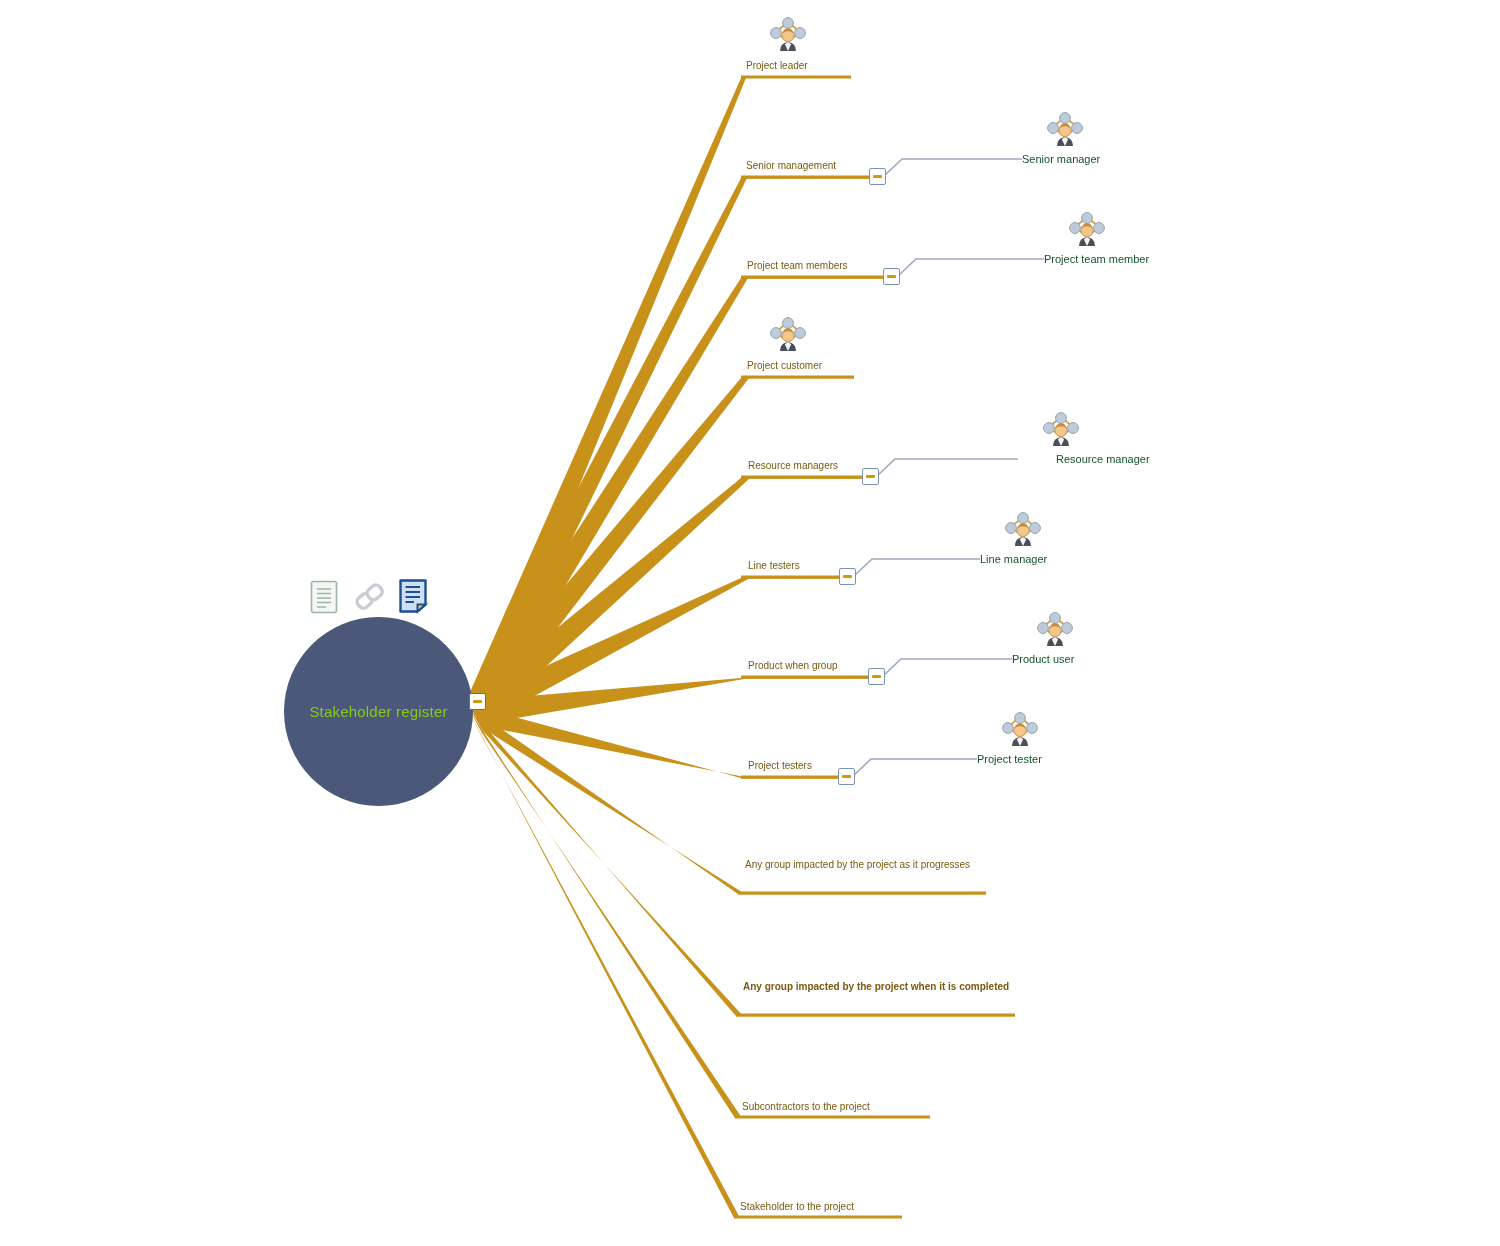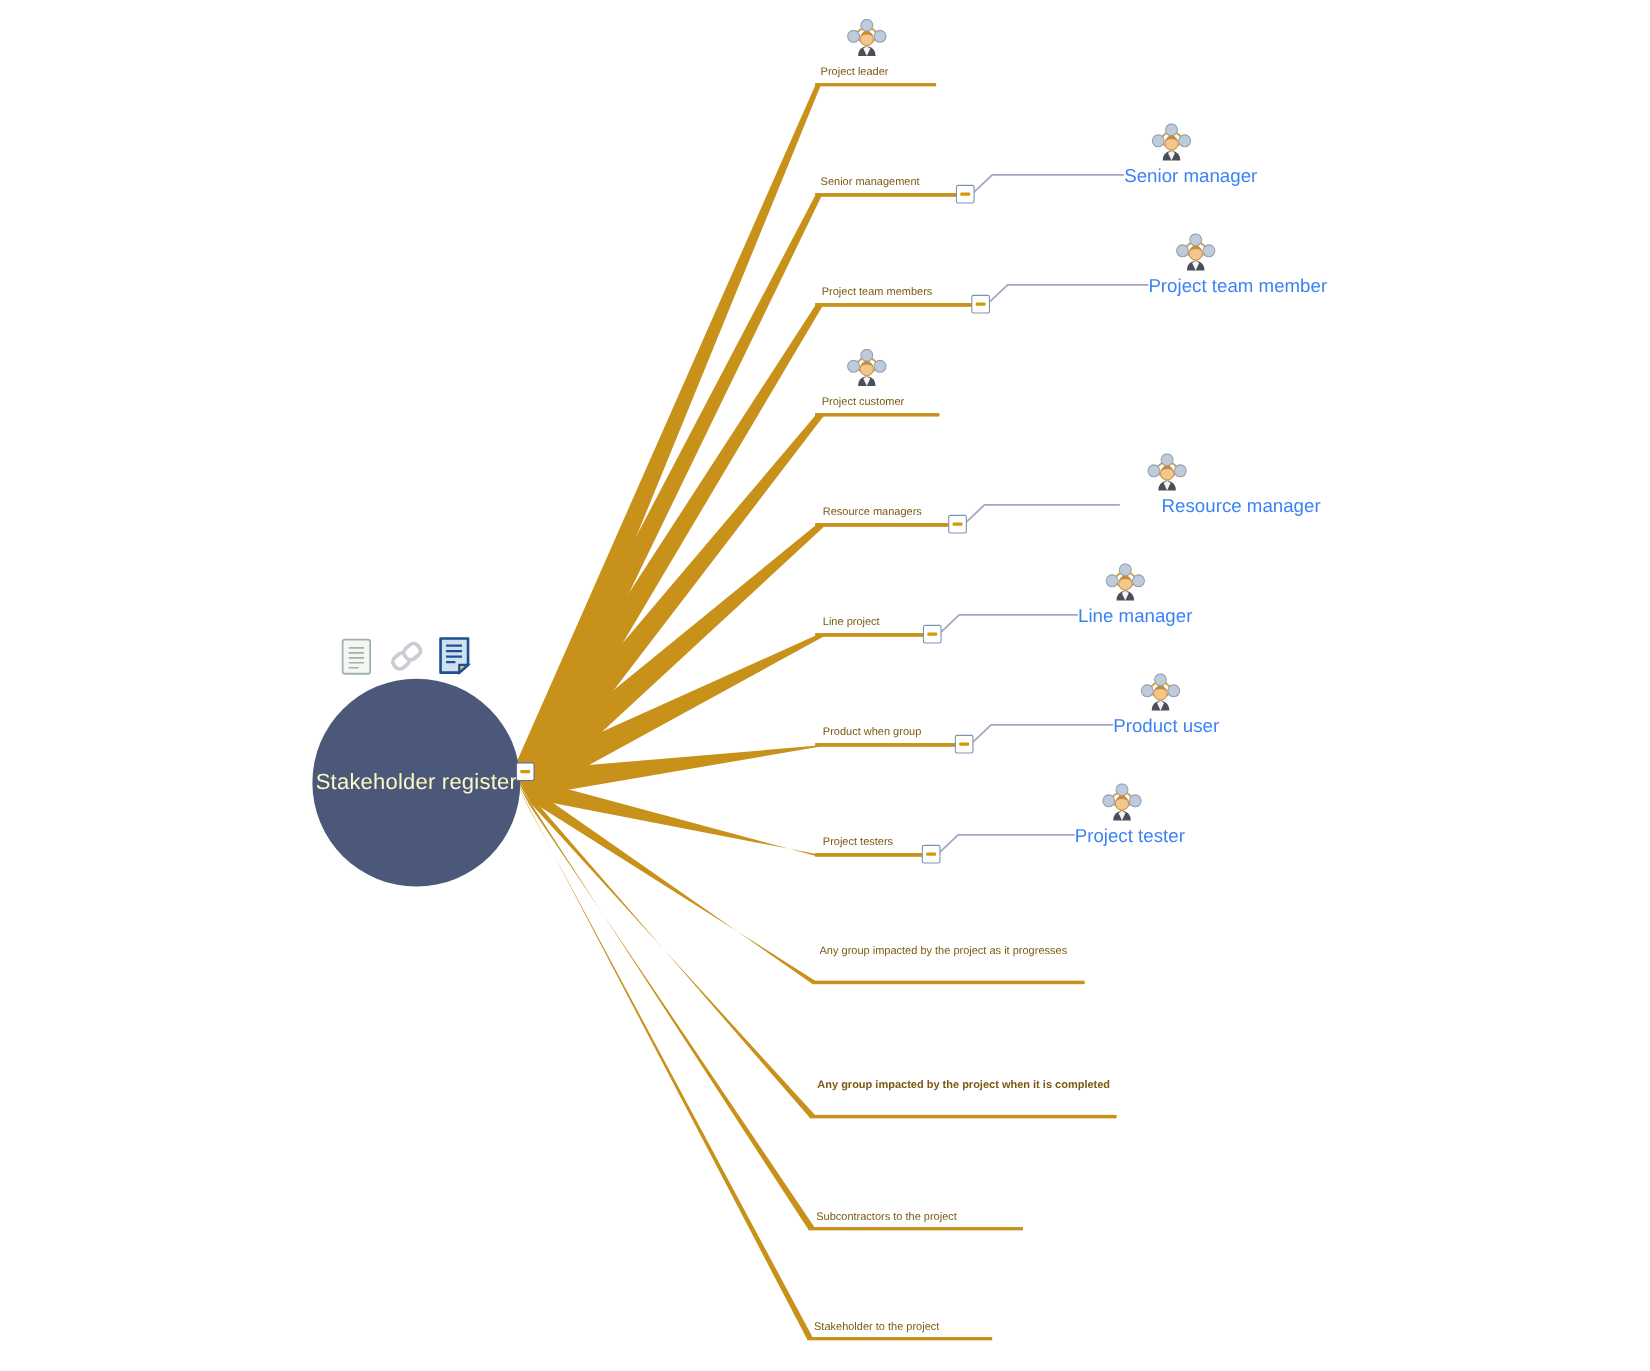--- a/index.html
+++ b/index.html
@@ -5,33 +5,33 @@
   html,body{margin:0;padding:0;background:#ffffff;}
   body{width:1500px;height:1246px;font-family:"Liberation Sans",sans-serif;}
   #stage{position:relative;width:1500px;height:1246px;overflow:hidden;background:#fff;}
   #wires{position:absolute;left:0;top:0;width:1500px;height:1246px;}
 
   .hub{
     position:absolute;border-radius:50%;
     display:flex;align-items:center;justify-content:center;
   }
   .hub-label{
-    color:#fef9c3;font-size:20px;letter-spacing:.2px;
+    color:#84cc16;font-size:15px;letter-spacing:.2px;
     text-align:right;white-space:nowrap;
   }
 
   .node-label{
     position:absolute;white-space:nowrap;
     font-size:10px;line-height:17px;color:#7a5a10;
   }
   .node-label.wrap{white-space:normal;}
 
   .sub-label{
     position:absolute;white-space:nowrap;
-    font-size:17px;line-height:17px;color:#3b82f6;
+    font-size:11px;line-height:17px;color:#14532d;
   }
 
   
   .toggle{
     position:absolute;width:17px;height:17px;box-sizing:border-box;
     background:#ffffff;border:1.6px solid #7d93b5;border-radius:2px;
     display:flex;align-items:center;justify-content:center;
   }
   .toggle .minus{display:block;width:9px;height:2.6px;background:#d19a00;border-radius:1px;}
   .toggle.hub-toggle{border-color:#5d7091;}
@@ -216,21 +216,21 @@
       <circle cx="8" cy="16" r="5.4" fill="#bfcbd8" stroke="#8fa4b8" stroke-width="1"></circle>
       <circle cx="32" cy="16" r="5.4" fill="#bfcbd8" stroke="#8fa4b8" stroke-width="1"></circle>
       <path d="M12,34 q0,-8 8,-9 q8,1 8,9 z" fill="#4b4f57"></path>
       <path d="M20,25 l-3.2,2.2 l3.2,6.8 l3.2,-6.8 z" fill="#f2f4f7"></path>
       <circle cx="20" cy="18.5" r="6" fill="#f3c78c" stroke="#cf9a55" stroke-width="1"></circle>
       <path d="M14.2,16.5 q1.6,-5.3 5.8,-5.3 q4.2,0 5.8,5.3 q-2.6,-2.2 -5.8,-2.2 q-3.2,0 -5.8,2.2 z" fill="#c98b3a"></path>
     </svg>
   </div>
   <div class="sub-label" style="left:1018px;top:451px;margin-left:38px;">Resource manager</div>
 
-  <div class="node-label" style="left:748px;top:557px;">Line project</div>
+  <div class="node-label" style="left:748px;top:557px;">Line testers</div>
   <div class="toggle" style="left:839px;top:568px;">
     <i class="minus"></i>
   </div>
   <div class="grp-icon" style="left:1003px;top:512px;">
     <svg viewBox="0 0 40 38" width="40" height="38">
       <path d="M20,5 L32,15 L20,25 L8,15 Z" fill="none" stroke="#d6a33a" stroke-width="1.8"></path>
       <circle cx="20" cy="6" r="5.4" fill="#bfcbd8" stroke="#8fa4b8" stroke-width="1"></circle>
       <circle cx="8" cy="16" r="5.4" fill="#bfcbd8" stroke="#8fa4b8" stroke-width="1"></circle>
       <circle cx="32" cy="16" r="5.4" fill="#bfcbd8" stroke="#8fa4b8" stroke-width="1"></circle>
       <path d="M12,34 q0,-8 8,-9 q8,1 8,9 z" fill="#4b4f57"></path>

